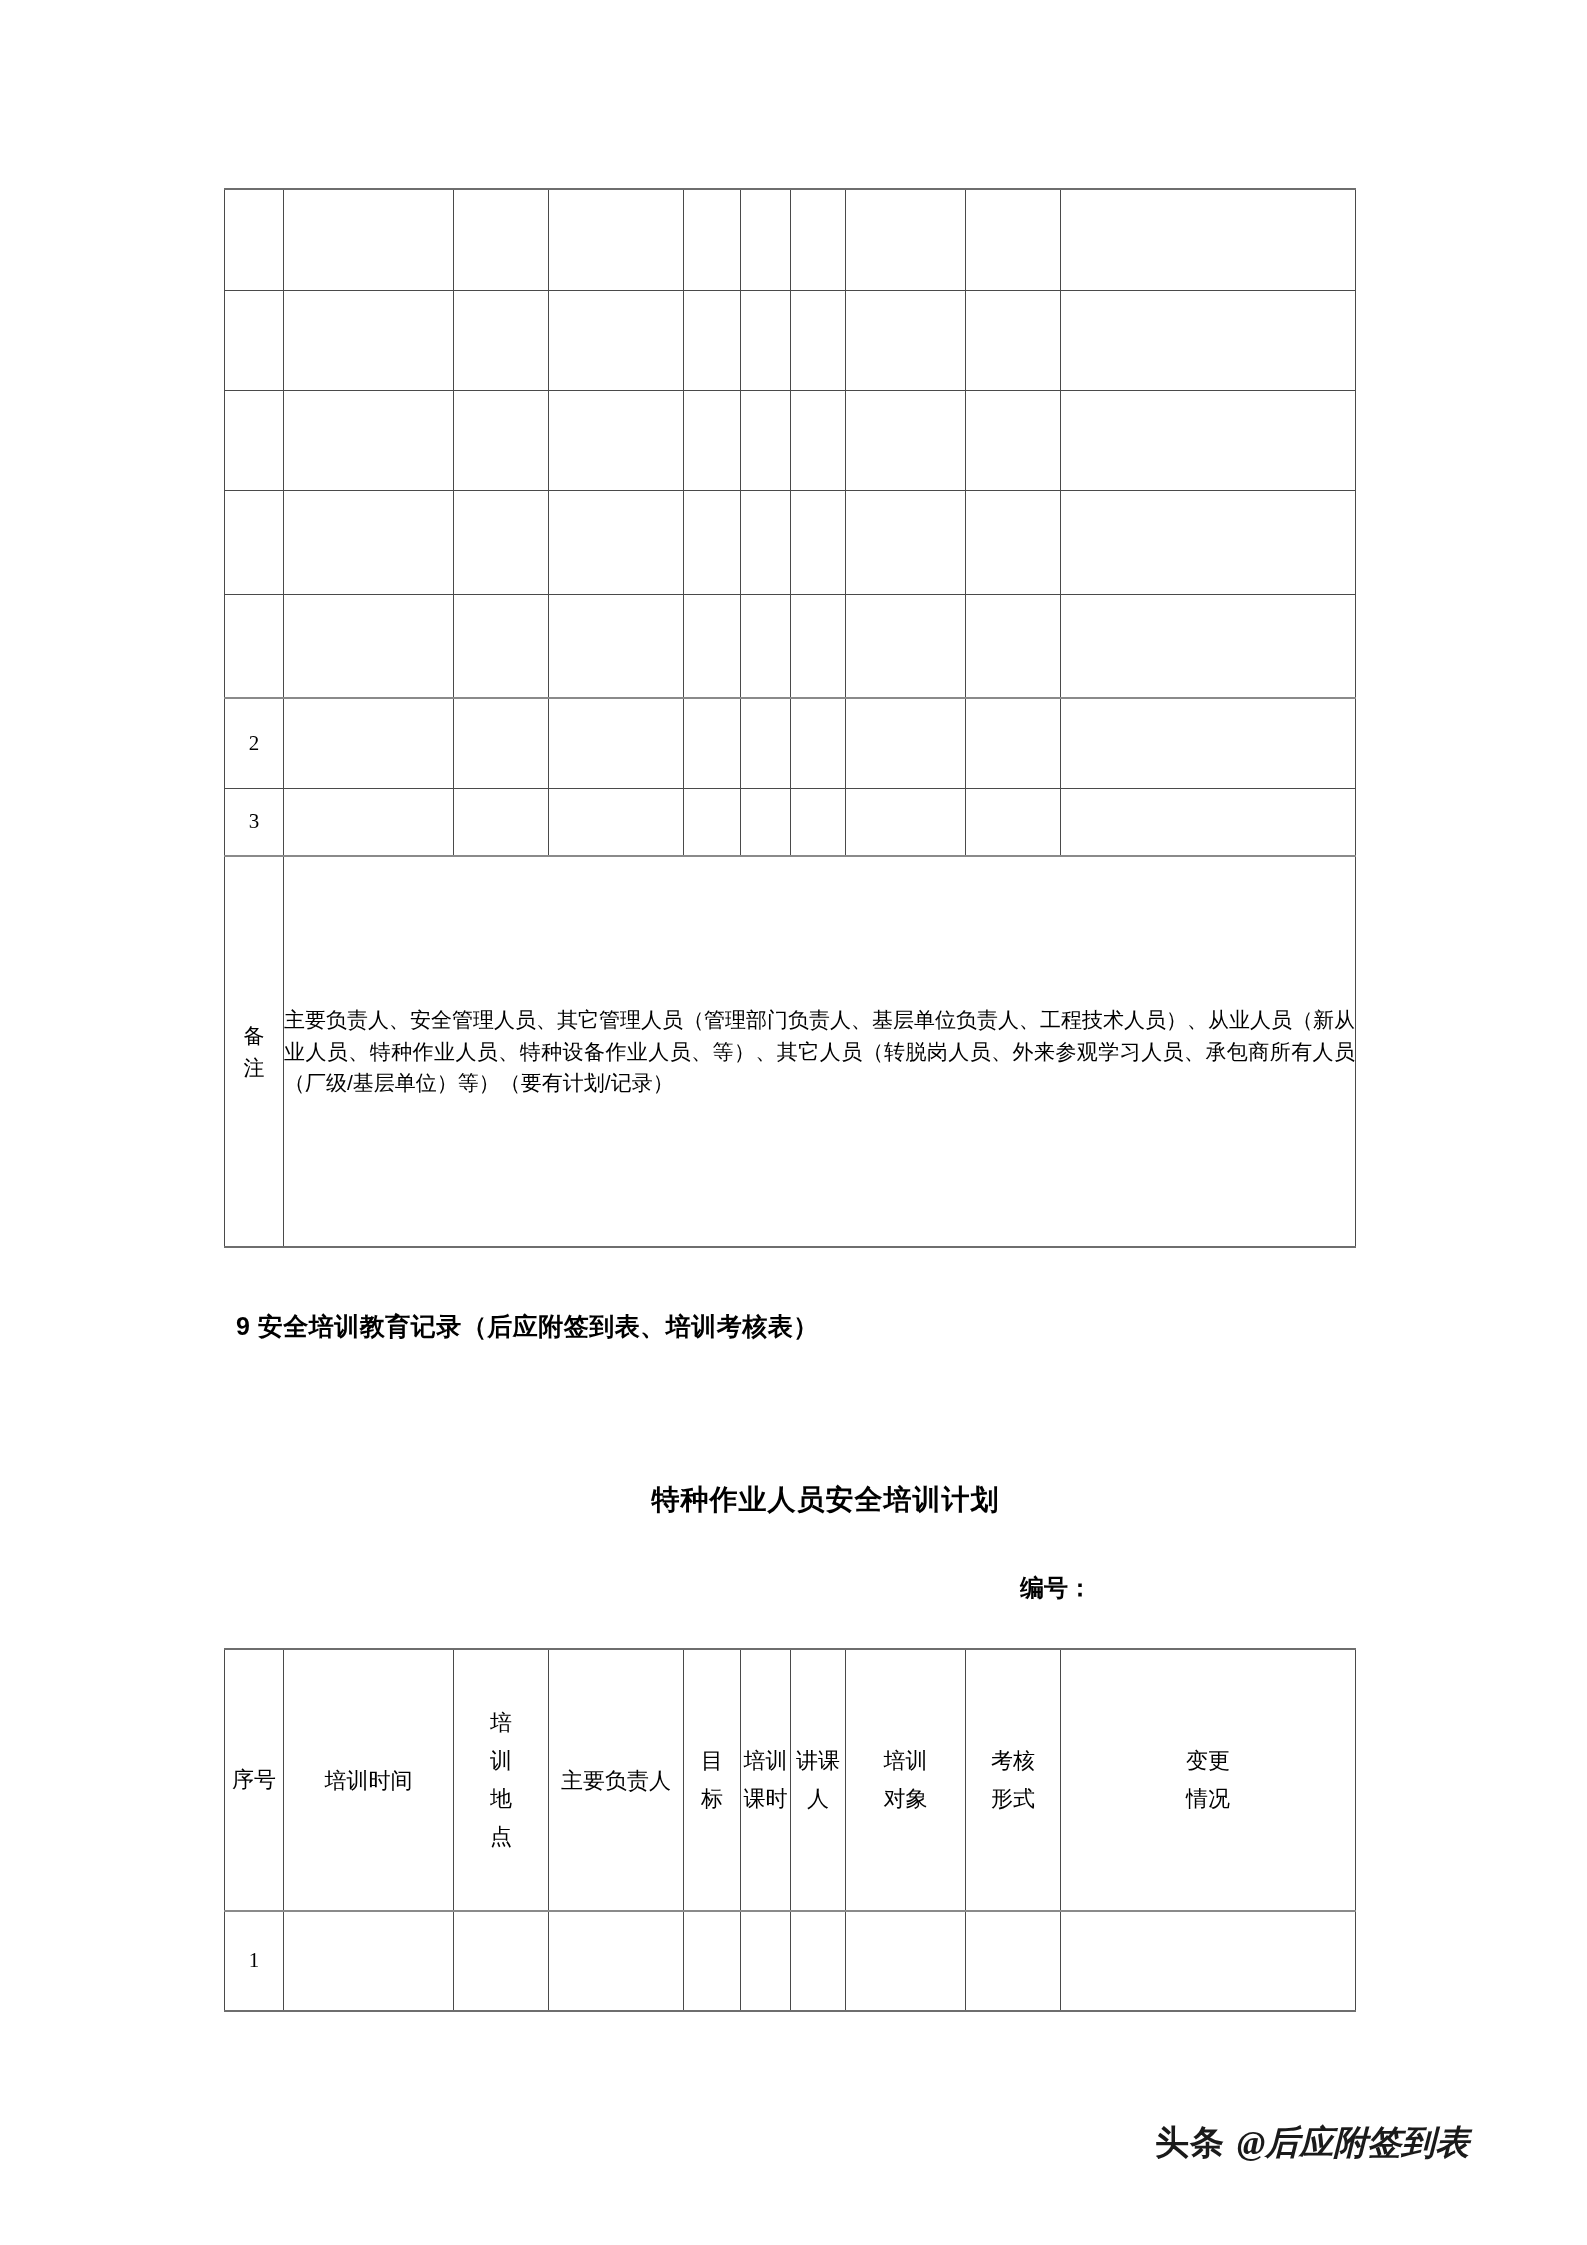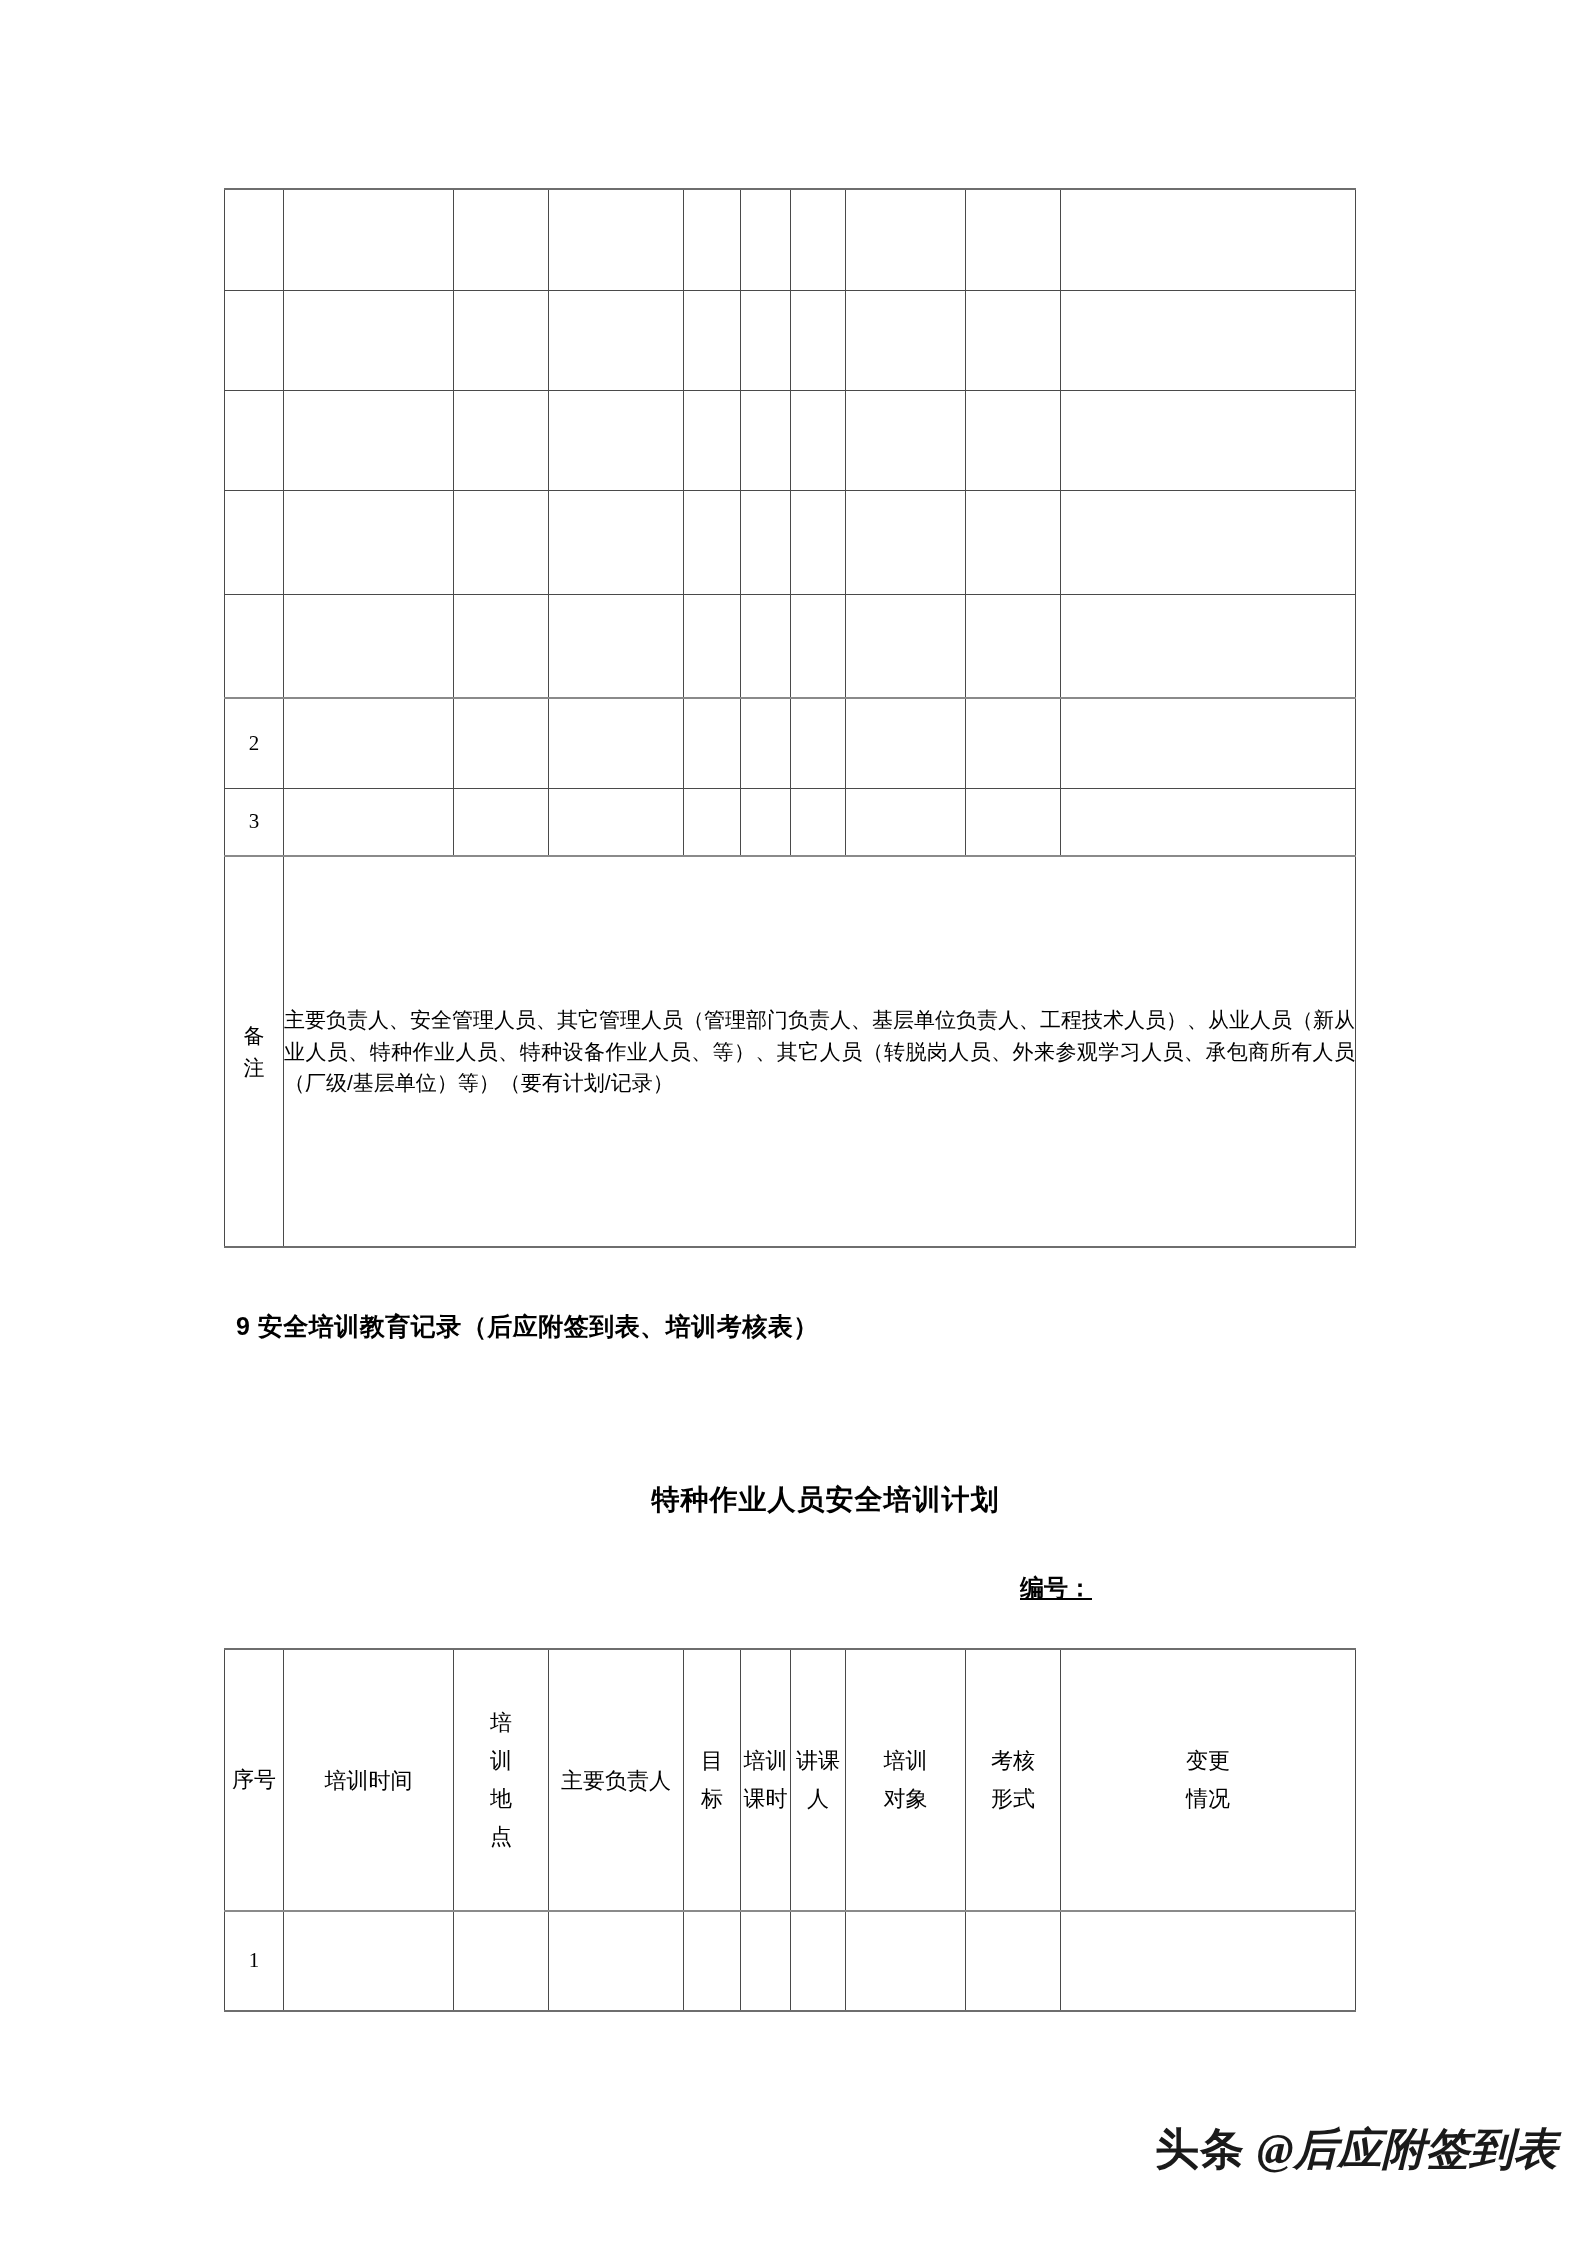--- a/index.html
+++ b/index.html
@@ -103,30 +103,29 @@
     font-size: 28px;
     font-weight: bold;
     letter-spacing: 1px;
     margin-left: 32px;
   }
   .serial-line {
     position: absolute;
     font-size: 24px;
     font-weight: bold;
     white-space: nowrap;
-    text-decoration: underline;
   }
 
   
   .watermark {
     position: absolute;
     display: flex;
     align-items: center;
     gap: 12px;
-    font-size: 44px;
+    font-size: 34px;
     font-weight: bold;
     color: #1a1a1a;
     white-space: nowrap;
   }
   .watermark .wm-brand { letter-spacing: 1px; }
   .watermark .wm-at { font-family: "Liberation Serif", serif; font-style: italic; }
 </style>
 </head>
 <body>
 

